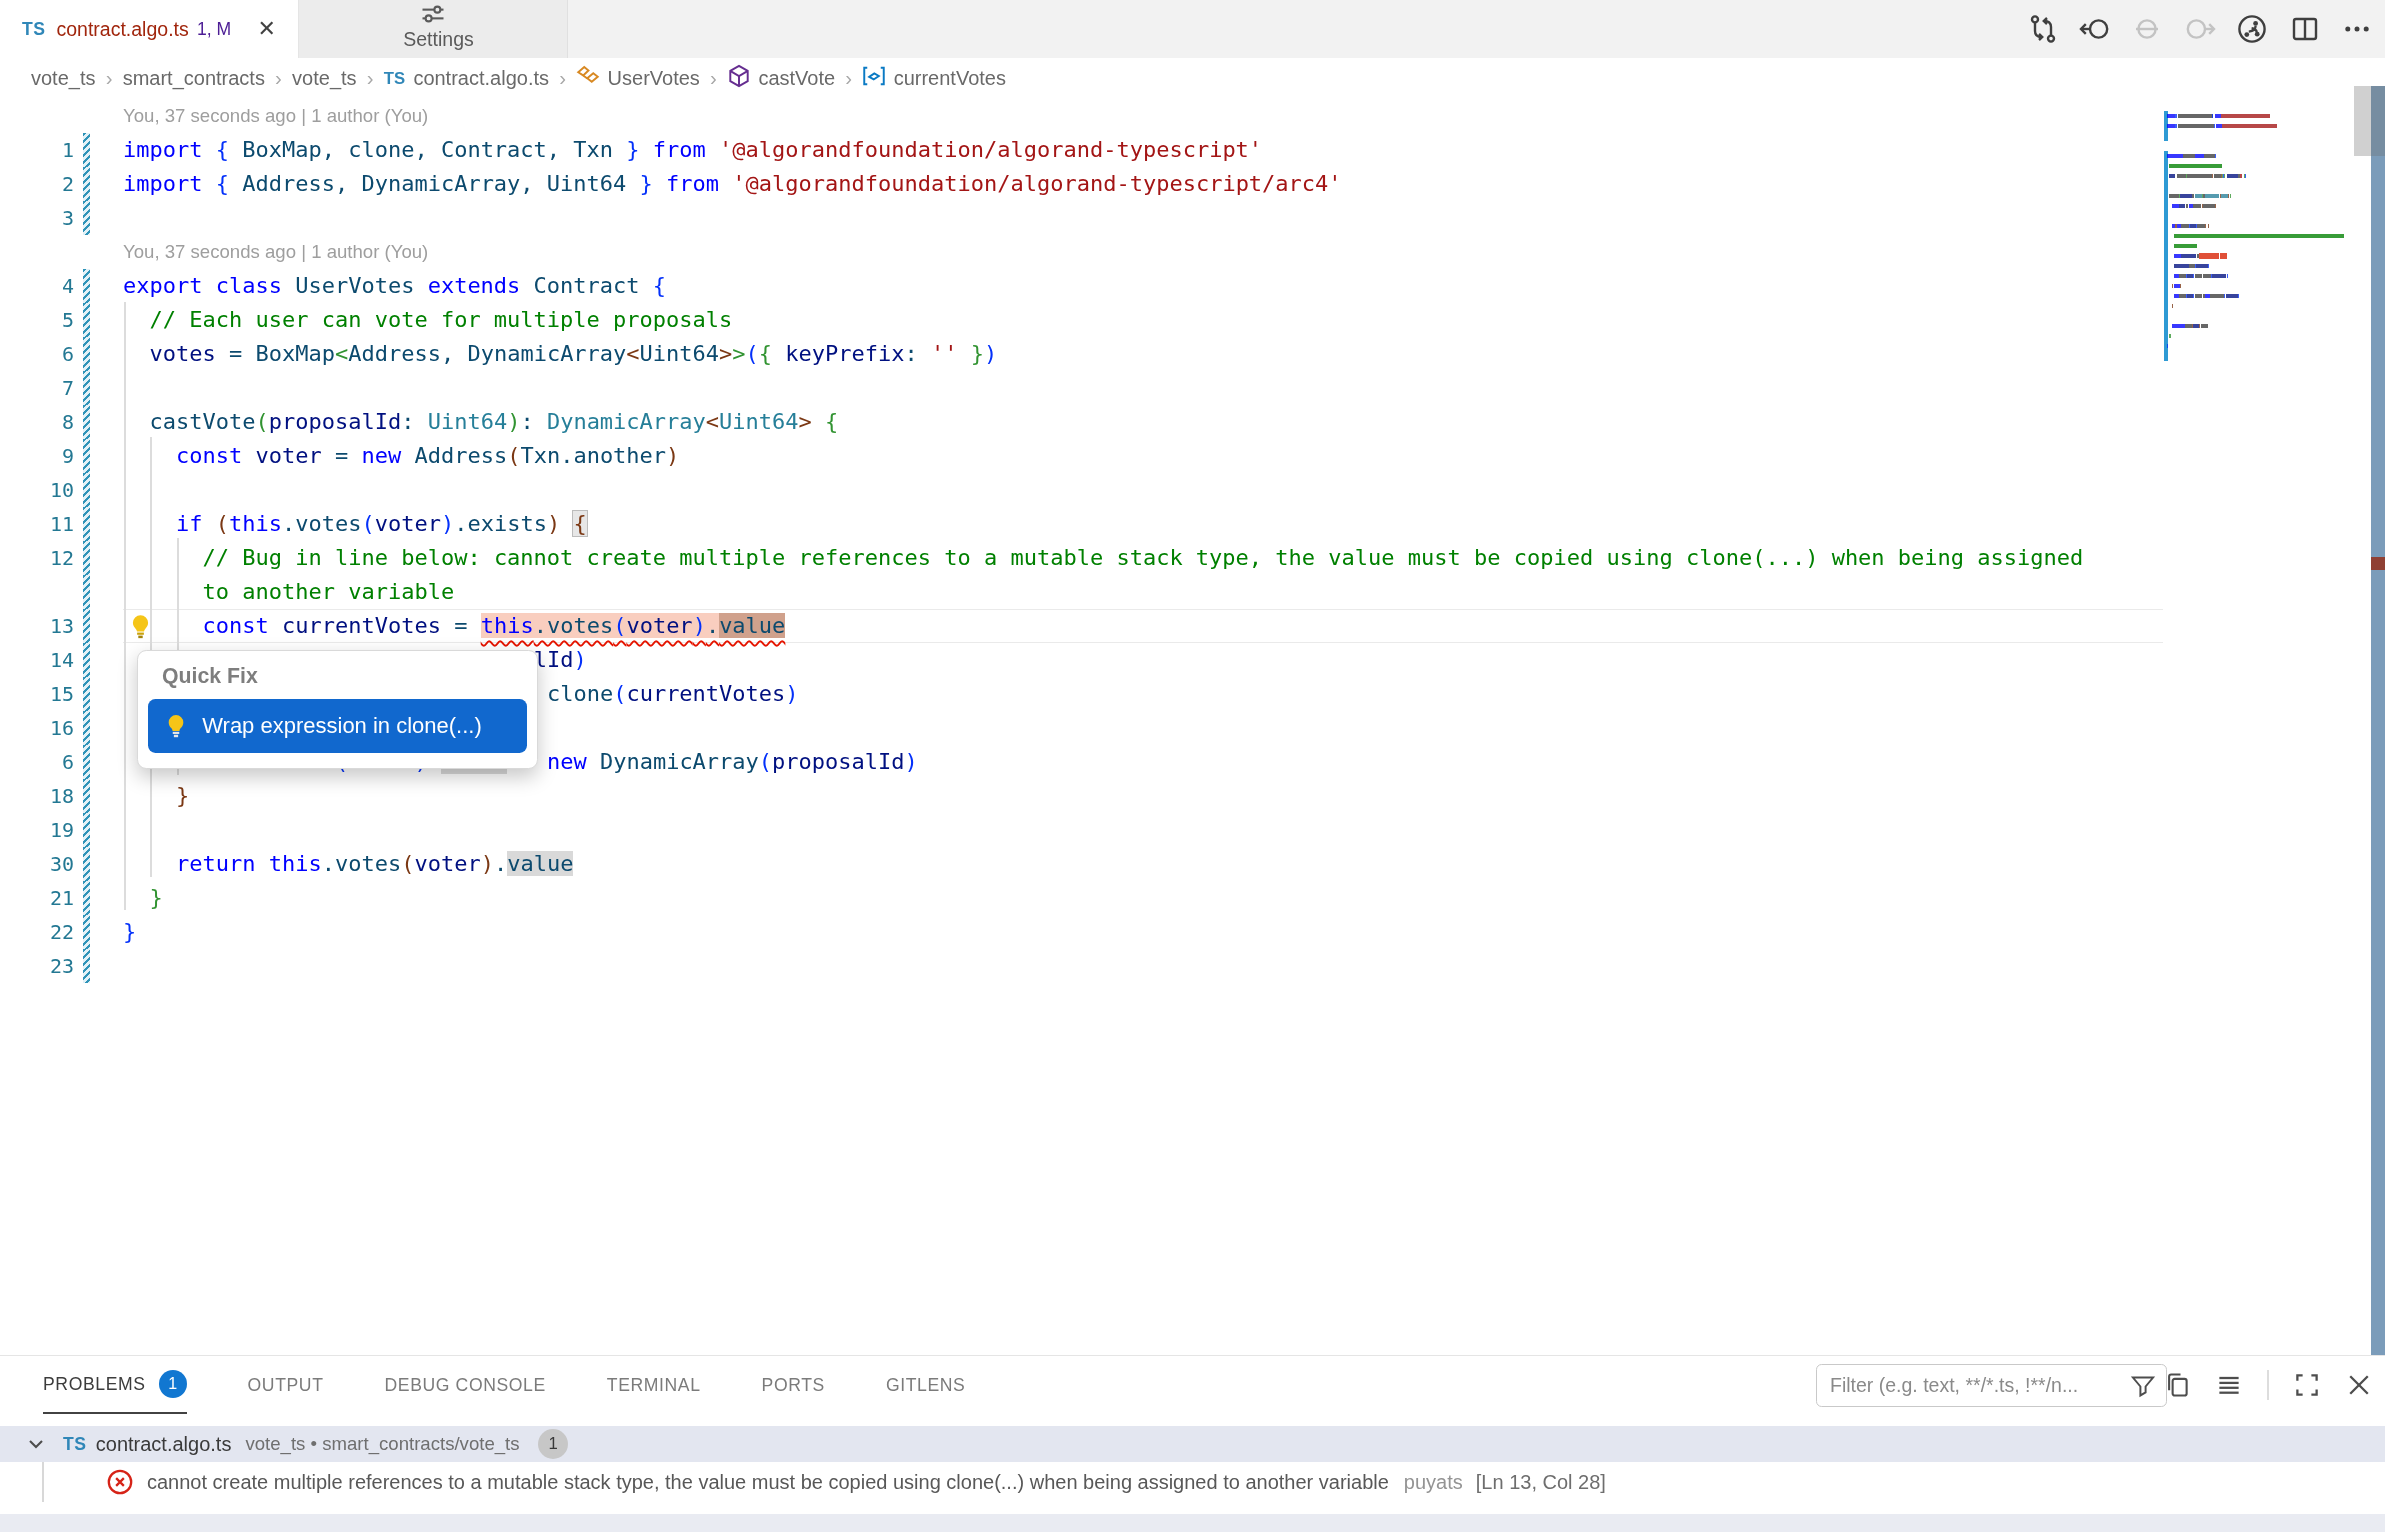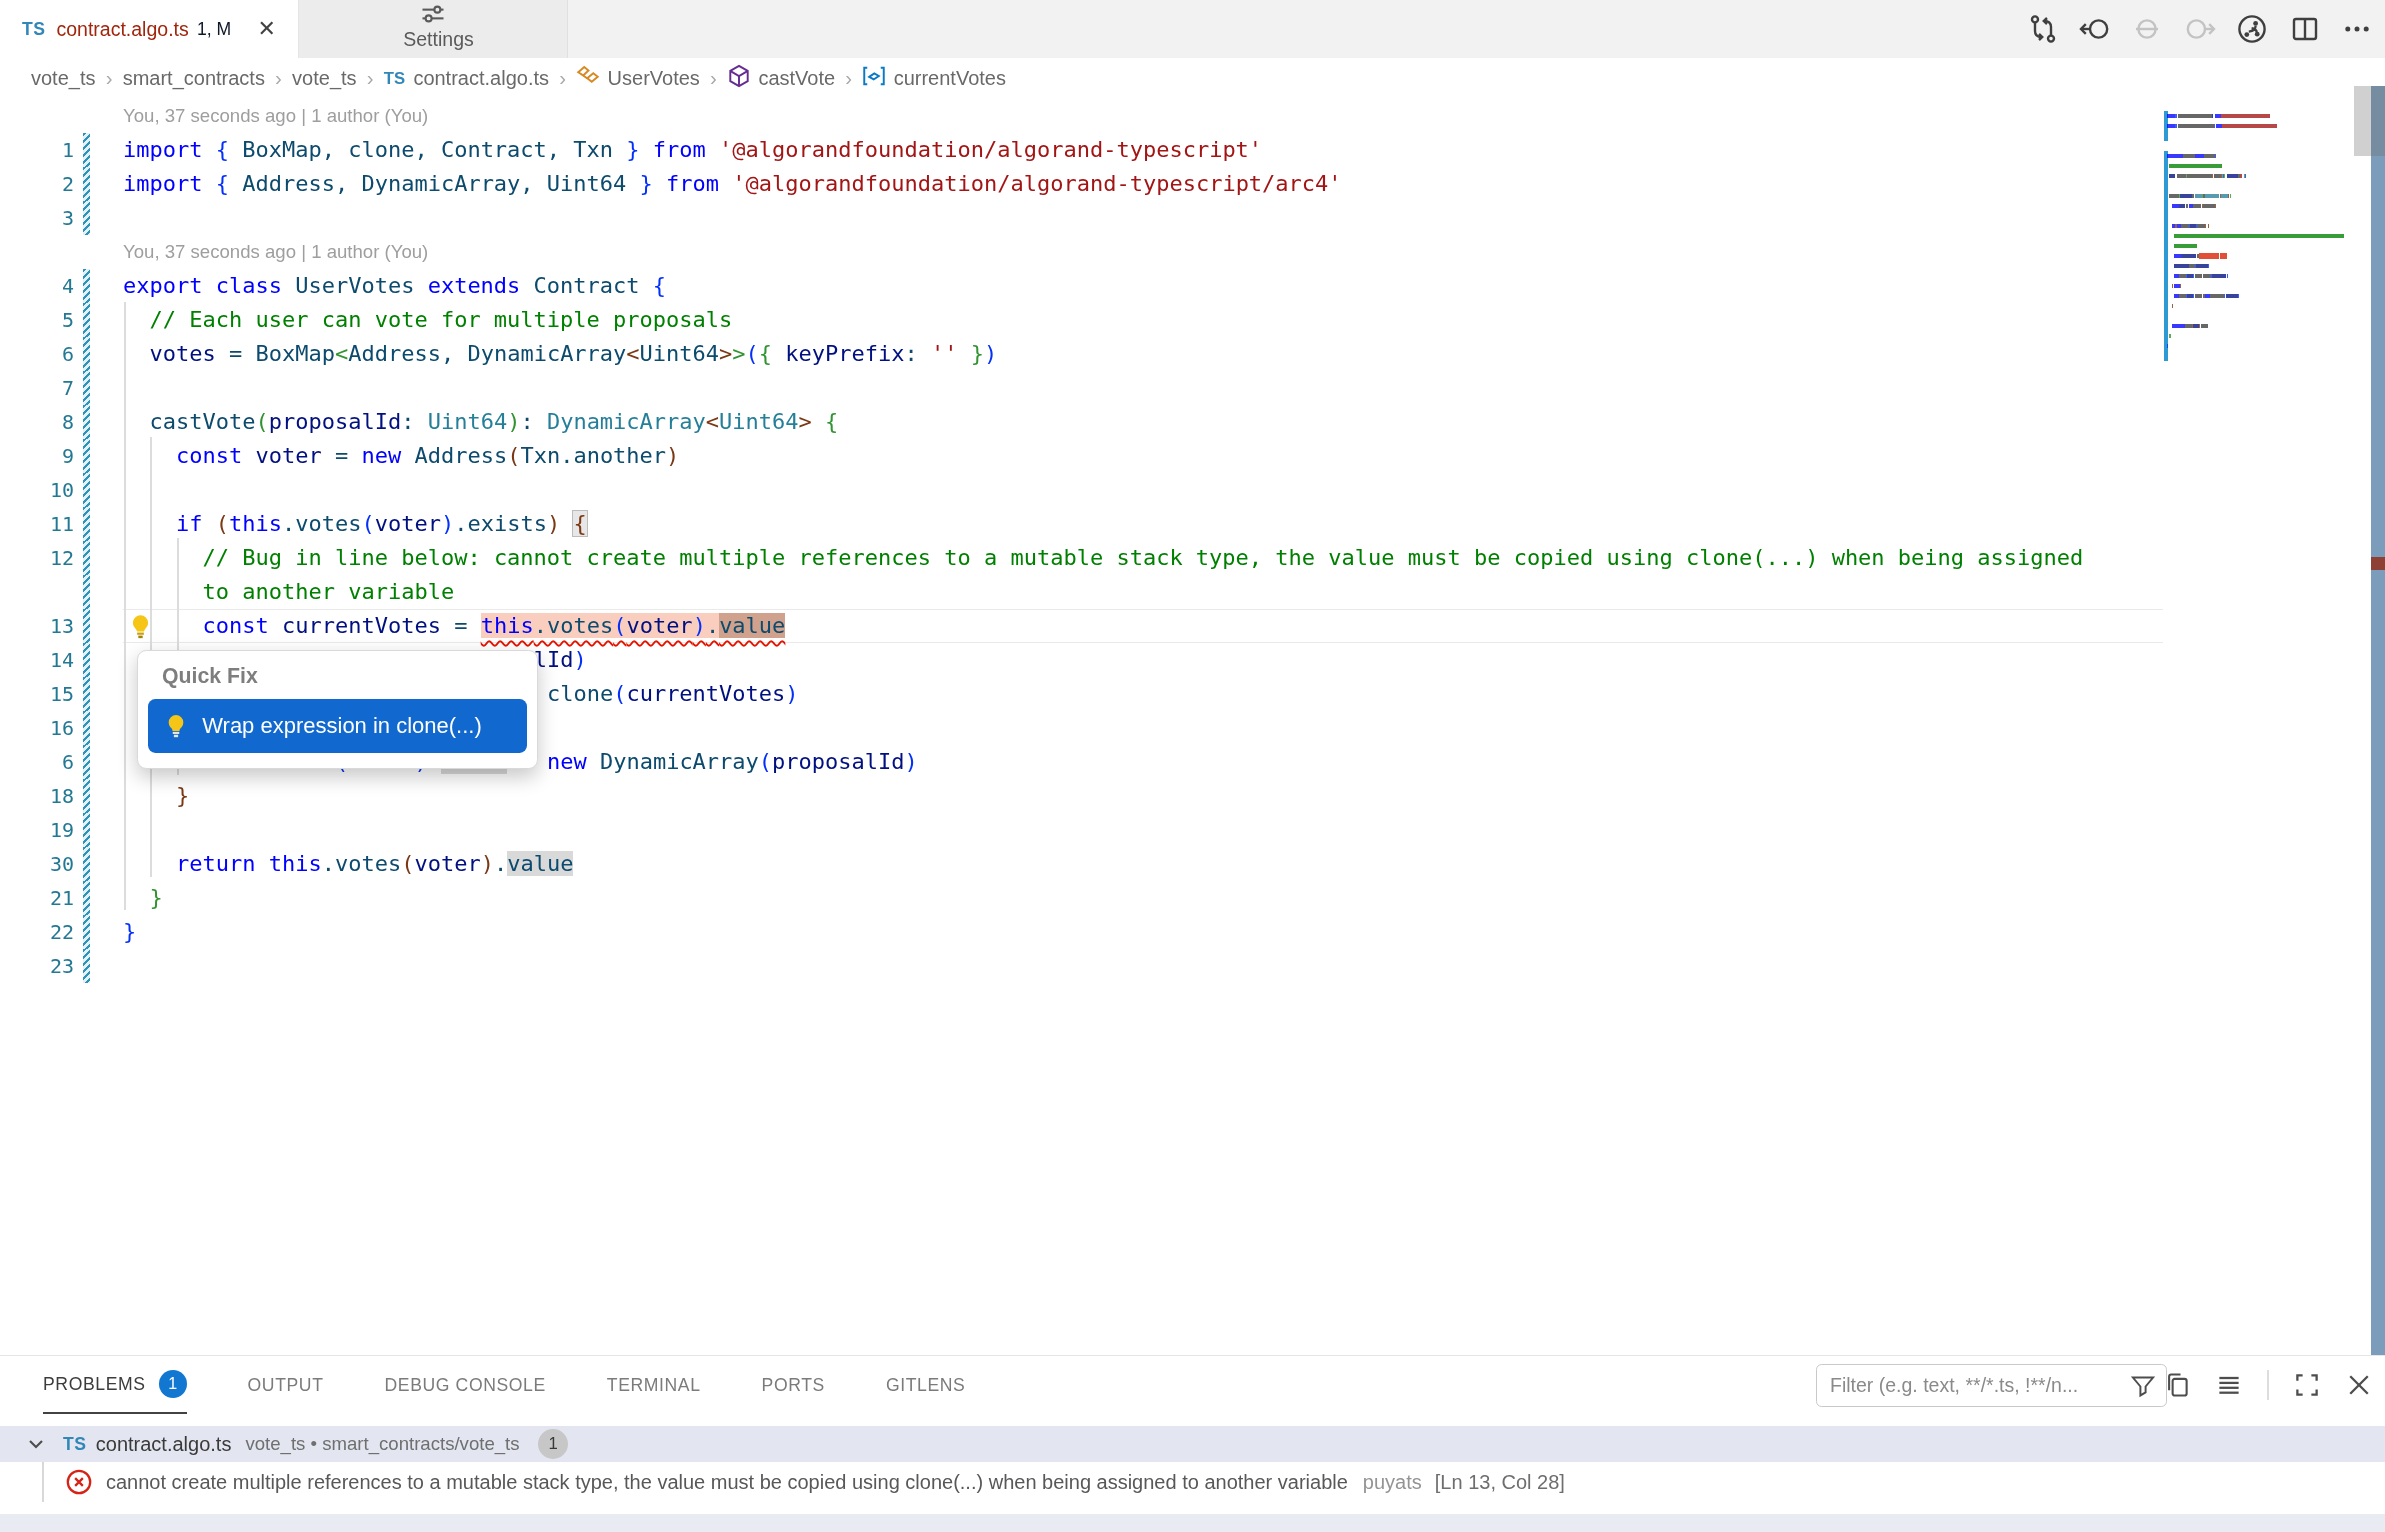--- a/index.html
+++ b/index.html
@@ -7,21 +7,21 @@
   #root { position:relative; width:2386px; height:1532px; background:#ffffff;
           font-family:"Liberation Sans", sans-serif; overflow:hidden; color:#333; }
 
   
   .tabbar { position:absolute; left:0; top:0; width:2386px; height:58px; background:#f2f2f2; display:flex; }
   .tab { height:58px; display:flex; align-items:center; padding:0 22px; font-size:19.5px; cursor:pointer; }
   .tab.active { background:#ffffff; width:299px; border-right:0.9px solid #e5e5e5; }
   .tab.inactive { background:#ececec; width:269px; border-right:0.9px solid #e0e0e0; color:#616161;flex-direction:column; }
   .ts-label { font-weight:bold; font-size:17.6px; color:#3087b8; margin-right:11px; letter-spacing:0.5px; }
   .tab-name { color:#a1260d; }
-  .tab-suffix { color:#0f172a; font-size:17.6px; margin-left:8.3px; }
+  .tab-suffix { color:#4c1d95; font-size:17.6px; margin-left:8.3px; }
   .tab-close { margin-left:auto; padding-left:13px; color:#424242; font-size:22px; line-height:1; }
   .settings-name { color:#5a5a5a; margin-left:11px; }
   .editor-actions { position:absolute; right:13px; top:0; height:58px; display:flex; align-items:center; gap:20.4px; }
   .eicon { width:32px; height:32px; display:block; }
 
   
   .breadcrumb { position:absolute; left:0; top:58px; width:2386px; height:41px; background:#fff;
                 display:flex; align-items:center; padding-left:31px; font-size:20px; color:#696969; }
   .bc-item { cursor:pointer; }
   .bc-sep { color:#a8a8a8; margin:0 10.2px; font-size:20.4px; }
@@ -85,21 +85,21 @@
   .pdiv { width:1.9px; height:30px; background:#dddddd; }
   .picon { width:28px; height:28px; display:block; cursor:pointer; }
 
   .filerow { position:absolute; left:0; top:70px; width:2386px; height:36px; background:#e3e6f0;
              display:flex; align-items:center; padding-left:24px; cursor:pointer; }
   .fr-name { color:#3a3a3a; font-size:20px; margin-left:9.3px; }
   .fr-desc { color:#6f6f6f; font-size:18.6px; margin-left:14px; }
   .fr-badge { margin-left:18.6px; min-width:30px; height:30px; border-radius:15px; background:#c7c7c7; color:#383838;
               font-size:16.7px; display:flex; align-items:center; justify-content:center; }
   .errow { position:absolute; left:0; top:106px; width:2386px; height:40px; display:flex; align-items:center;
-           padding-left:65px; cursor:pointer; }
+           padding-left:106px; cursor:pointer; }
   .errow::before { content:""; position:absolute; left:42px; top:0; bottom:0; width:1.9px; background:#d8d8d8; }
   .err-msg { color:#585858; font-size:20px; margin-left:13px; }
   .err-src { color:#949494; font-size:20px; margin-left:15px; }
   .err-loc { color:#6e6e6e; font-size:20px; margin-left:13px; }
   .bstrip { position:absolute; left:0; top:1514px; width:2386px; height:18.6px; background:#e9ebf2; }
 </style>
 </head>
 <body>
 
 <div id="root">

